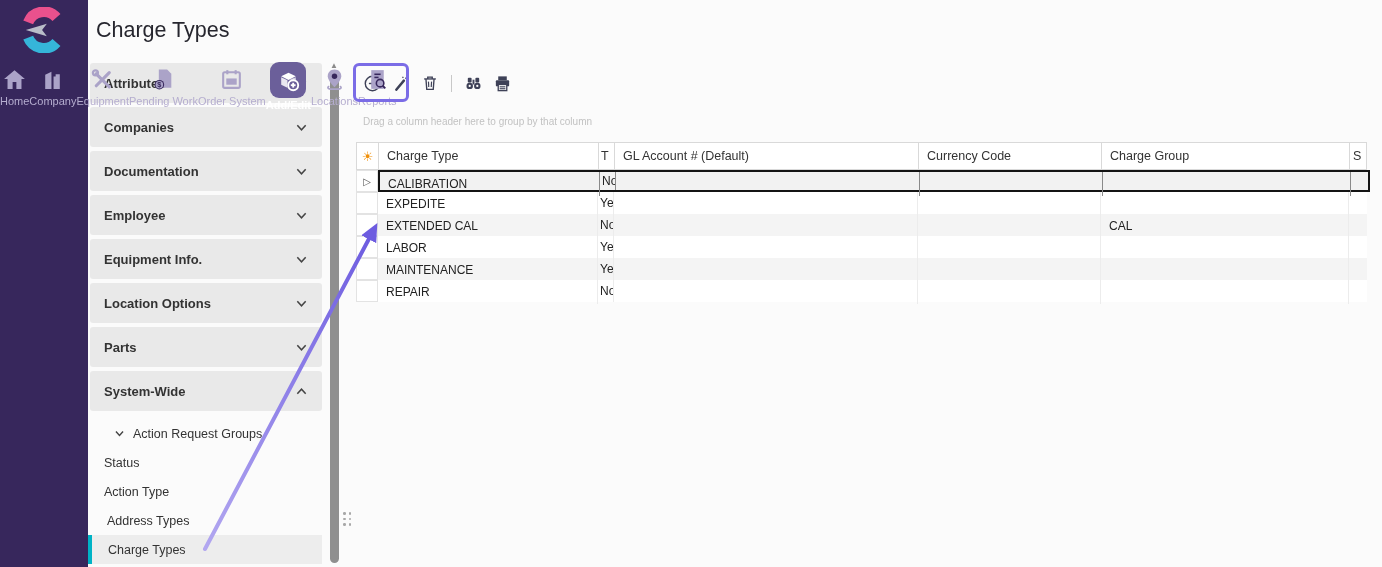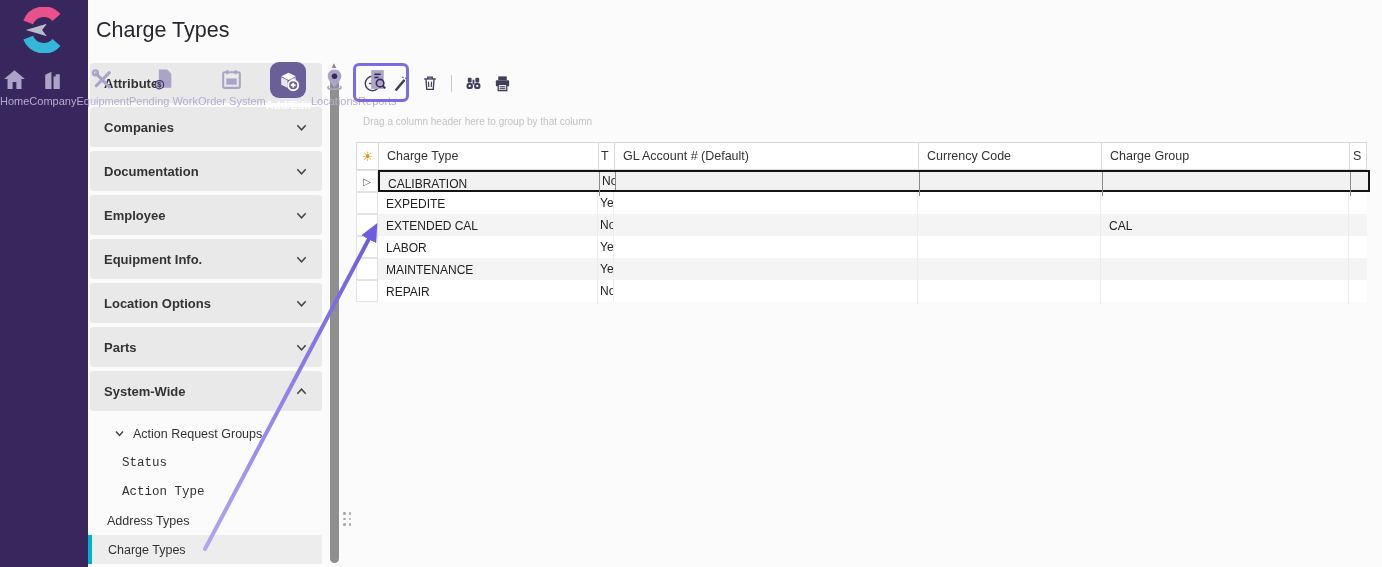--- a/index.html
+++ b/index.html
@@ -23,21 +23,21 @@
   
   .acc { position:absolute; left:90px; top:63px; width:232px; z-index:2; }
   .acc-item { height:40px; margin-bottom:4px; background:#e9e9e9; border-radius:3px;
     display:flex; align-items:center; justify-content:space-between; padding:0 14px; cursor:pointer; }
   .acc-label { font-size:13px; font-weight:bold; color:#333; }
   .chev { width:13px; height:13px; }
   .subnav { position:absolute; left:88px; top:419px; width:234px; z-index:2; }
   .sub-row { height:29px; display:flex; align-items:center; font-size:12.5px; color:#333; cursor:pointer; white-space:nowrap; }
   .sub-row .chev { width:11px; height:11px; margin-right:8px; }
   .ind-group { padding-left:26px; }
-  .ind-child { padding-left:34px;font-family:Liberation Mono, monospace; }
+  .ind-child { padding-left:16px; }
   .ind-top { padding-left:19px; }
   .sub-row.selected { background:#ededed; border-left:4px solid #00b3c6; padding-left:16px; }
   
   .vscroll { position:absolute; left:329px; top:61px; width:12px; height:506px; z-index:3; }
   .vscroll .arrow { position:absolute; top:0; left:1px; font-size:8px; color:#8a8a8a; }
   .vscroll .thumb { position:absolute; top:16px; left:1px; width:9px; height:486px; background:#8f8f8f; border-radius:5px; cursor:pointer; }
   .grip { position:absolute; left:343px; top:512px; width:9px; height:16px; display:grid;
     grid-template-columns:2.5px 2.5px; grid-template-rows:2.5px 2.5px 2.5px; gap:3px; z-index:3; cursor:col-resize; }
   .grip span { background:#a8a8a8; border-radius:50%; }
   

